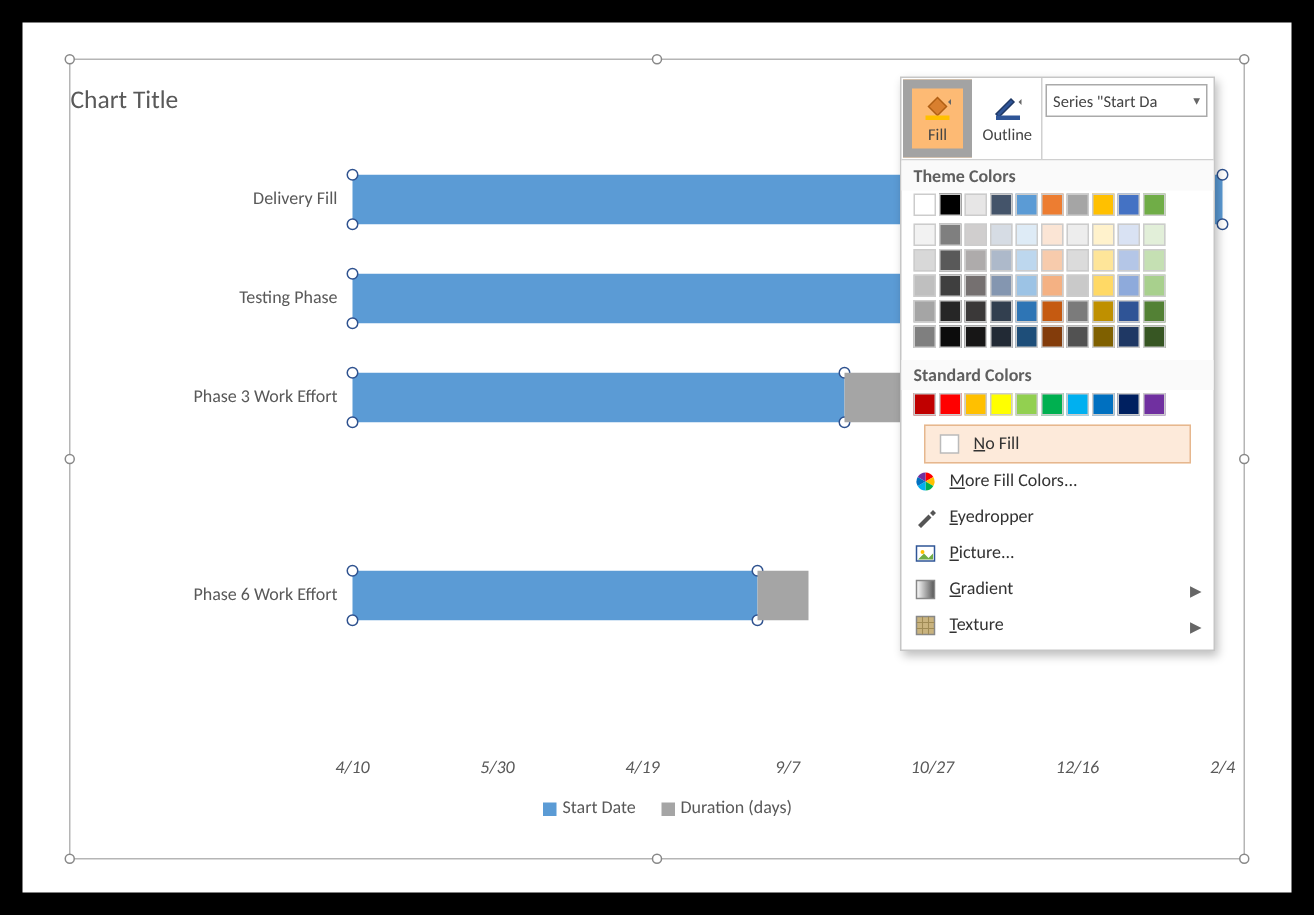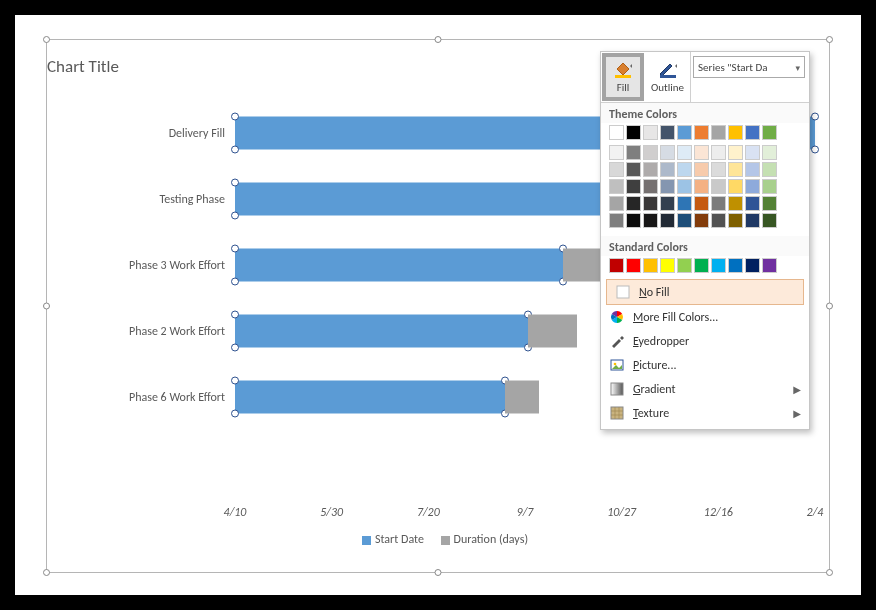--- a/index.html
+++ b/index.html
@@ -138,22 +138,22 @@
     display: flex;
     flex-direction: column;
     align-items: center;
     justify-content: center;
     padding: 4px 6px 3px 6px;
     border-right: 1px solid #d0d0d0;
     font-size: 11px;
     color: #444;
   }
   .btn-fill {
-    background: #e5e5e5;
-    border: 4px solid #a3a3a3;
+    background: #fdba74;
+    border: 6px solid #a3a3a3;
     margin: 1px;
   }
   .btn-outline { }
   .btn-combo {
     flex: 1;
     display: flex;
     align-items: center;
     border: 1px solid #aaa;
     margin: 4px 4px 4px 2px;
     height: 22px;
@@ -198,21 +198,21 @@
     display: flex;
     align-items: center;
     gap: 8px;
     padding: 4px 8px;
     font-size: 12px;
     color: #333;
   }
   .menu-item.selected {
     border: 1px solid #E6B78E;
     background: #FDEADA;
-    margin: 0 5px;
+    margin: 0 15px;
   }
   .menu-item .arrow {
     margin-left: auto;
     color: #666;
     font-size: 10px;
   }
   .mi-icon {
     width: 16px; height: 16px;
     display: flex; align-items: center; justify-content: center;
   }
@@ -260,48 +260,37 @@
           <div class="cat-label">Phase 3 Work Effort</div>
           <div class="bar-area">
             <div class="bar-start" style="width: 327.7px;"></div>
             <div class="bh" style="left: -4px; top: -4px;"></div>
             <div class="bh" style="left: 323.7px; top: -4px;"></div>
             <div class="bh" style="left: -4px; top: 29px;"></div>
             <div class="bh" style="left: 323.7px; top: 29px;"></div>
             <div class="bar-dur" style="left: 327.7px; width: 49.3px;"></div>
           </div>
         </div>
-        <div class="row" style="top: 198px;">
-          <div class="cat-label">Phase 2 Work Effort</div>
-          <div class="bar-area">
-            <div class="bar-start" style="width: 292.9px;"></div>
-            <div class="bh" style="left: -4px; top: -4px;"></div>
-            <div class="bh" style="left: 288.9px; top: -4px;"></div>
-            <div class="bh" style="left: -4px; top: 29px;"></div>
-            <div class="bh" style="left: 288.9px; top: 29px;"></div>
-            <div class="bar-dur" style="left: 292.9px; width: 49.3px;"></div>
-          </div>
-        </div>
         <div class="row" style="top: 264px;">
           <div class="cat-label">Phase 6 Work Effort</div>
           <div class="bar-area">
             <div class="bar-start" style="width: 269.7px;"></div>
             <div class="bh" style="left: -4px; top: -4px;"></div>
             <div class="bh" style="left: 265.7px; top: -4px;"></div>
             <div class="bh" style="left: -4px; top: 29px;"></div>
             <div class="bh" style="left: 265.7px; top: 29px;"></div>
             <div class="bar-dur" style="left: 269.7px; width: 34.8px;"></div>
           </div>
         </div>
       </div>
 
     <div class="x-axis" id="xaxis">
         <span class="x-tick" style="left: 0%;">4/10</span>
         <span class="x-tick" style="left: 16.6667%;">5/30</span>
-        <span class="x-tick" style="left: 33.3333%;">7/20</span>
+        <span class="x-tick" style="left: 33.3333%;">4/19</span>
         <span class="x-tick" style="left: 50%; text-align: center;">9/7</span>
         <span class="x-tick" style="left: 66.6667%;">10/27</span>
         <span class="x-tick" style="left: 83.3333%;">12/16</span>
         <span class="x-tick" style="left: 100%;">2/4</span>
       </div>
 
     <div class="legend">
       <span class="legend-sw sw-blue"></span><span>Start Date</span>
       <span class="legend-sw sw-gray"></span><span>Duration (days)</span>
     </div>

